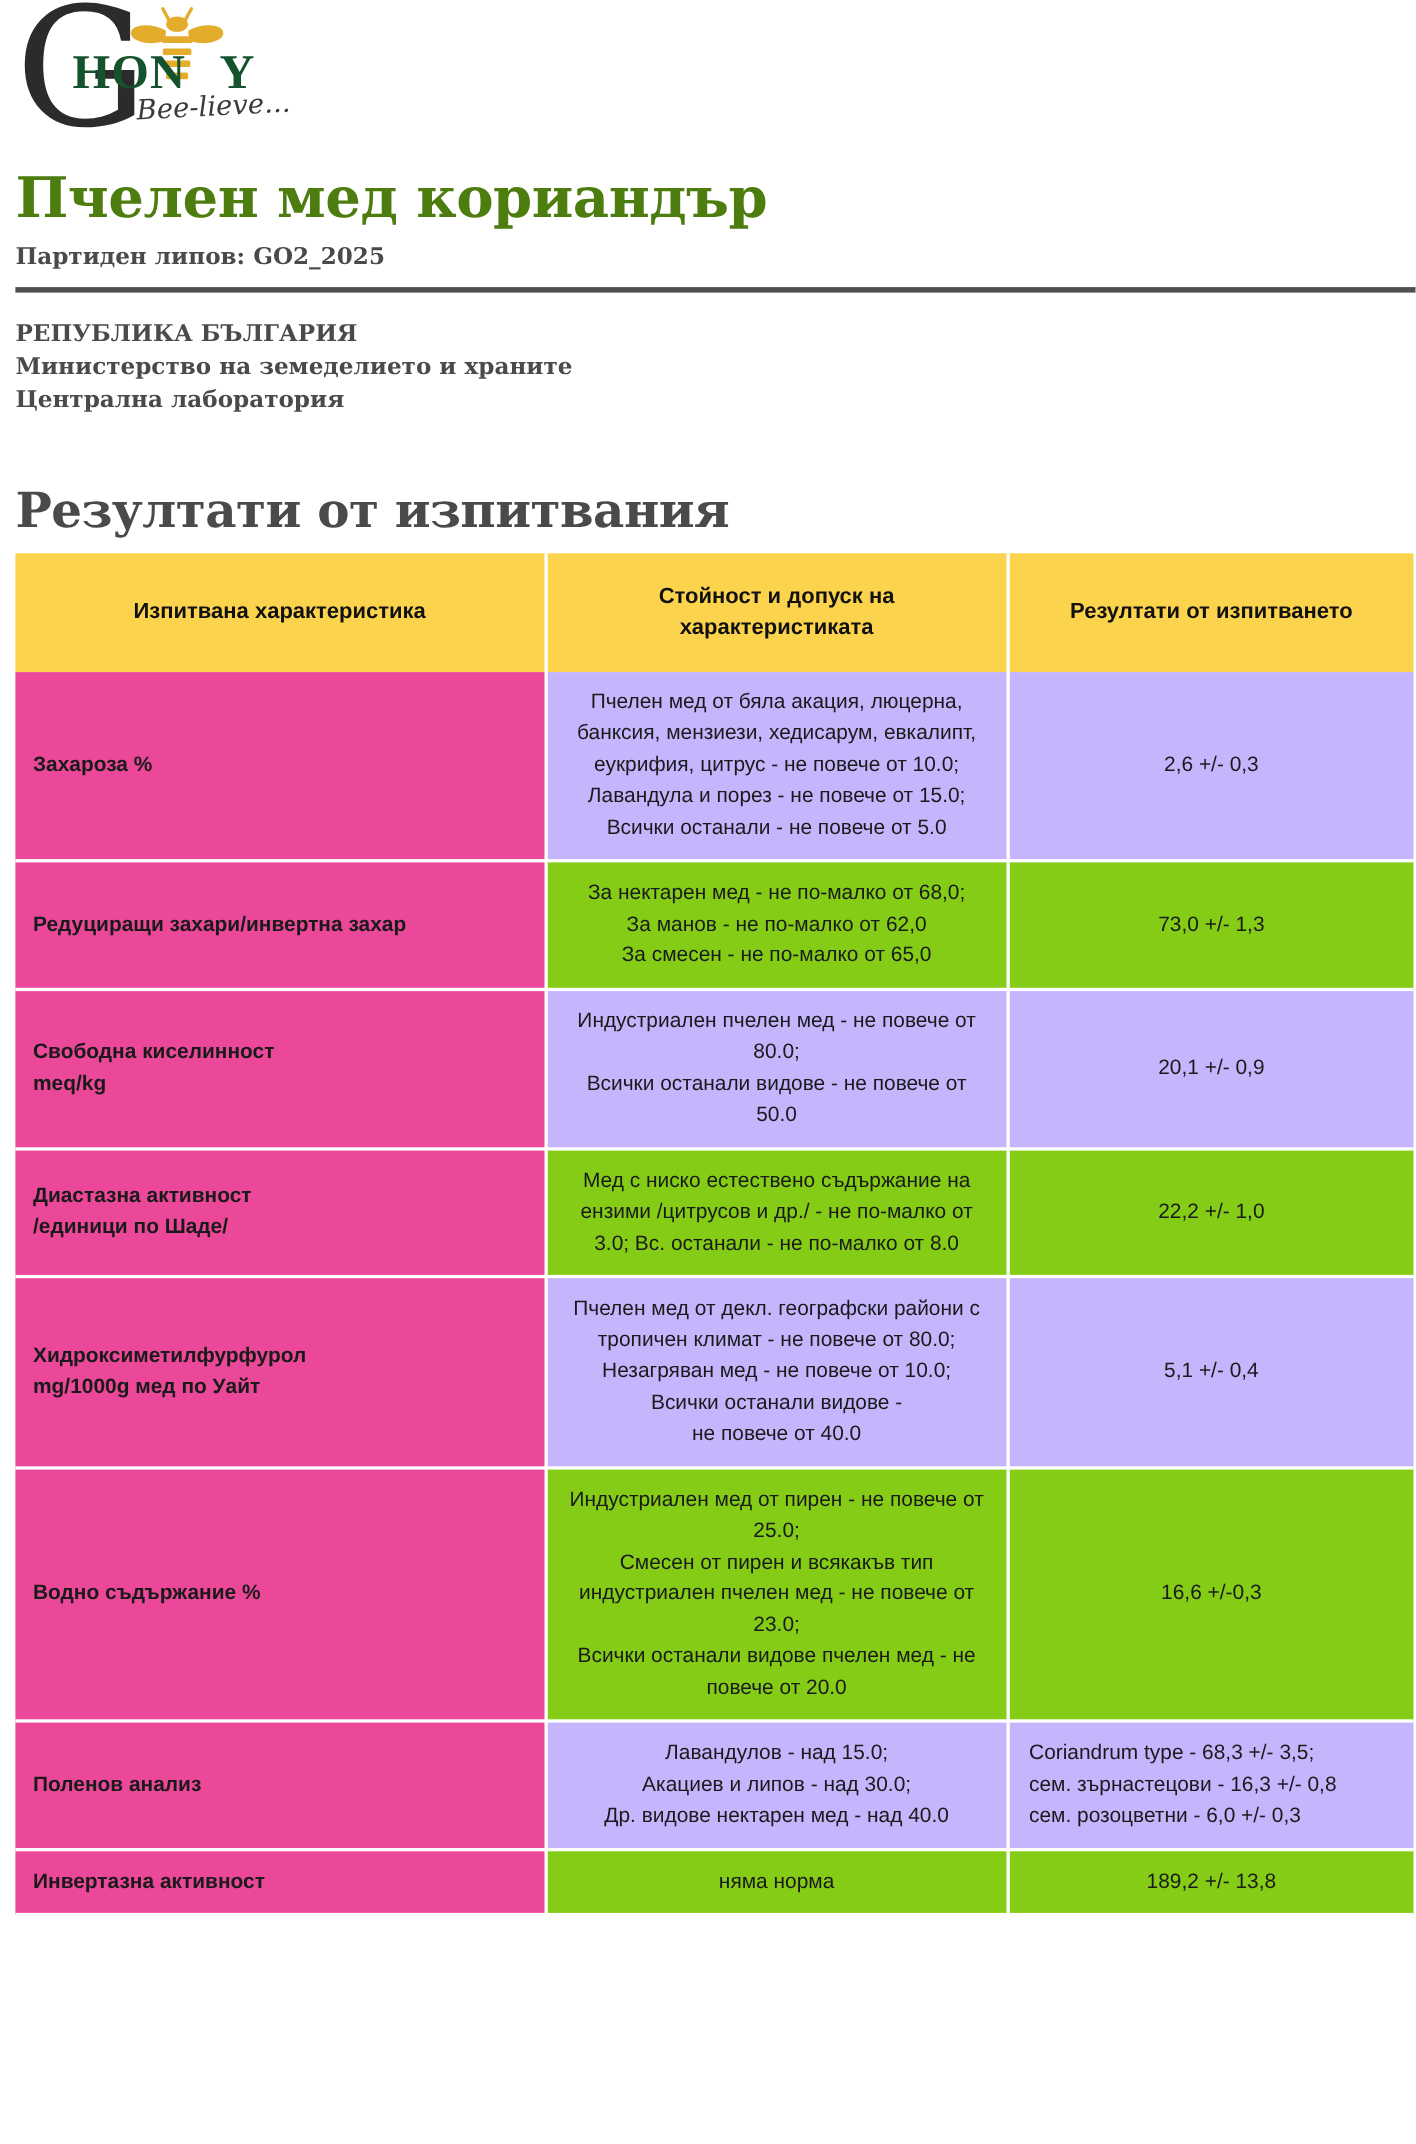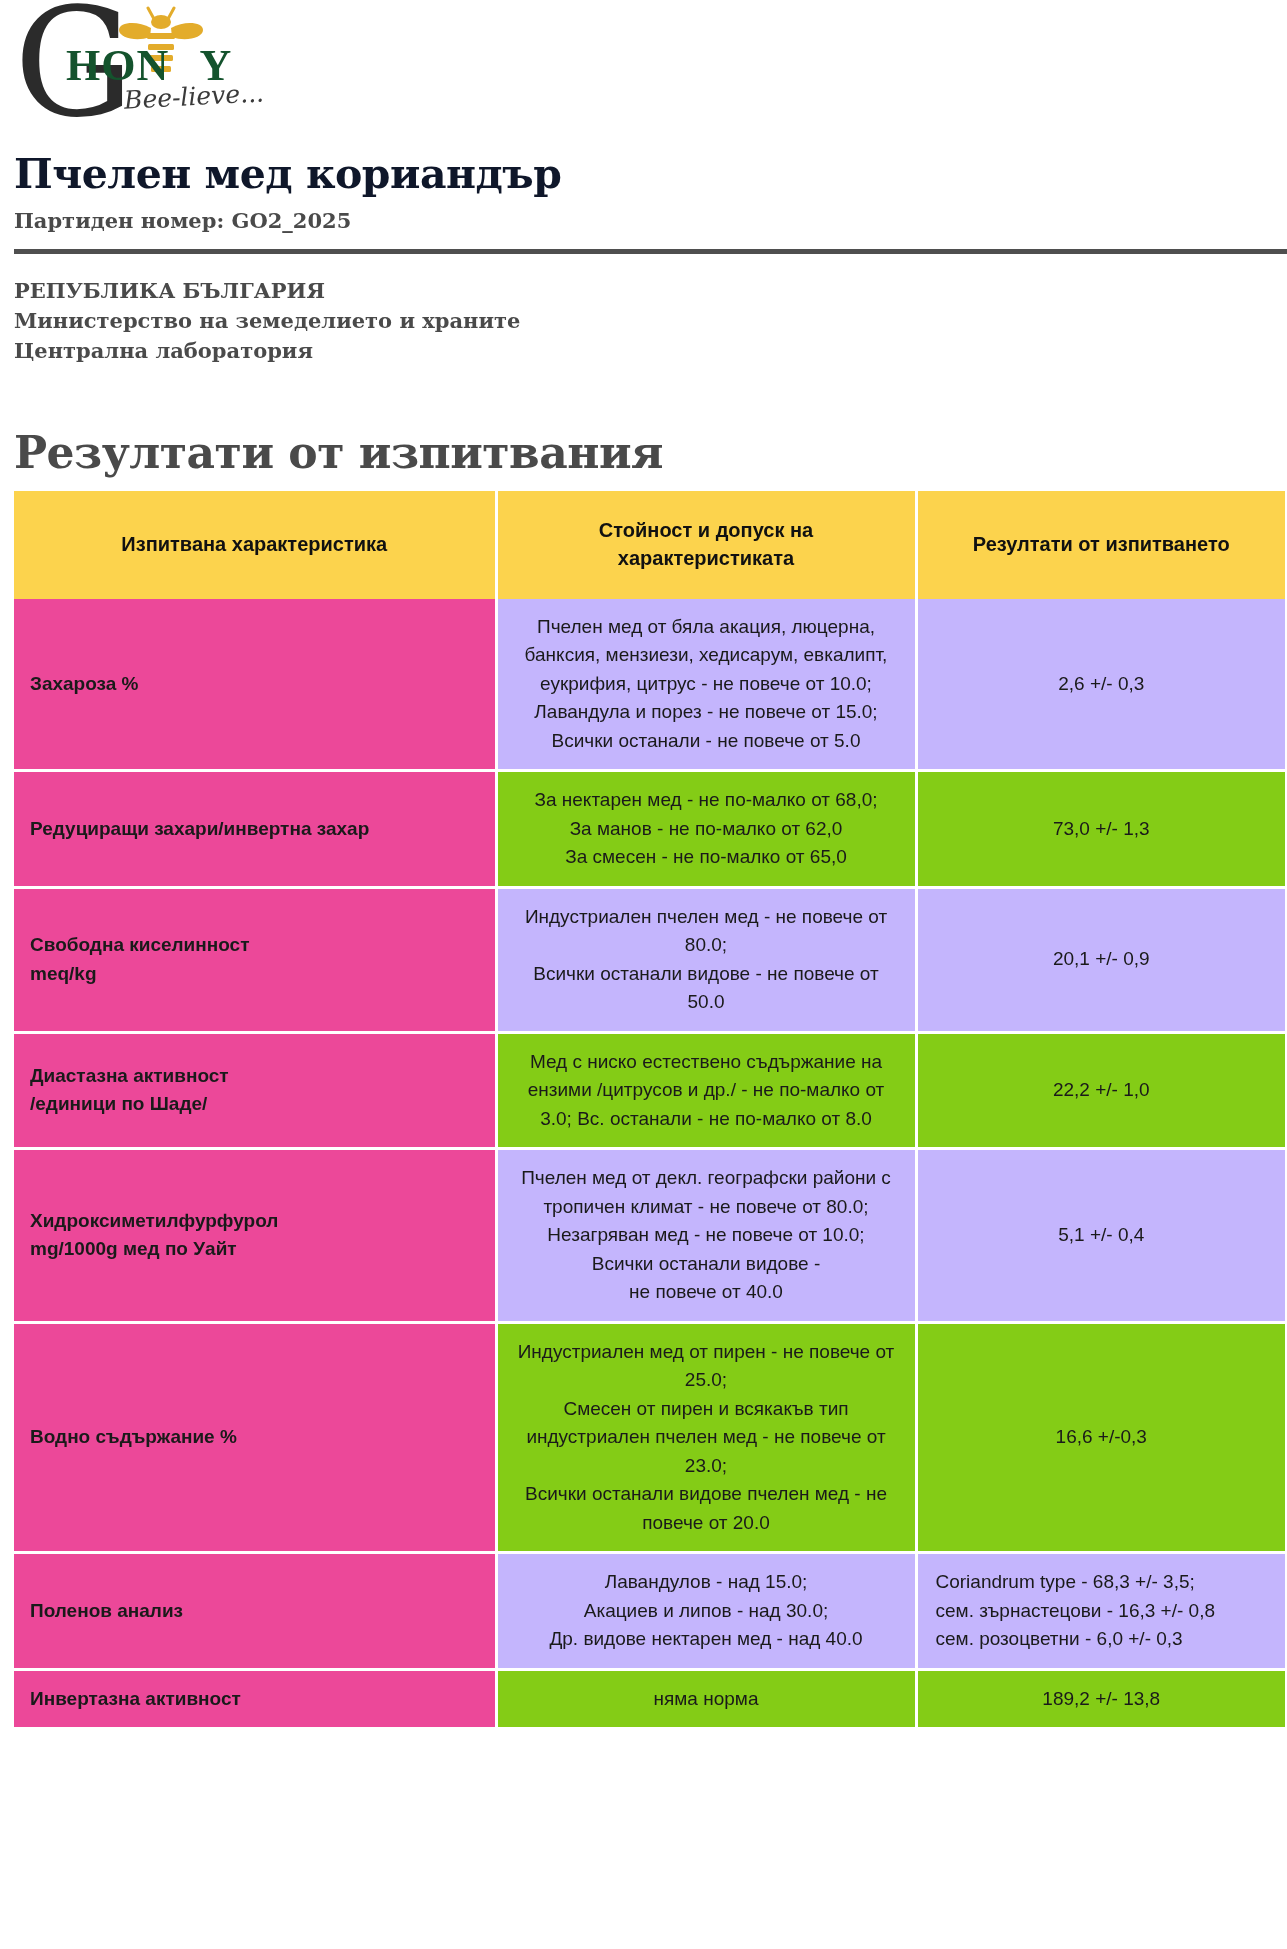--- a/index.html
+++ b/index.html
@@ -66,22 +66,22 @@
     font-size: 25px;
     color: #3a3a3a;
     z-index: 5;
     transform: rotate(-3deg);
   }
 
   
   .doc-title {
     font-family: "DejaVu Serif", serif;
     font-weight: 700;
-    font-size: 41px;
-    color: #0f172a;
+    font-size: 51px;
+    color: #4d7c0f;
     margin: 18px 0 0 14px;
     letter-spacing: -0.5px;
   }
   .batch-line {
     font-family: "DejaVu Serif", serif;
     font-weight: 700;
     font-size: 21px;
     color: #4a4a4a;
     margin: 10px 0 0 14px;
   }
@@ -177,21 +177,21 @@
       <rect x="31" y="38" width="26" height="6" rx="1.5" fill="#E3AC2B"></rect>
       <rect x="32" y="49" width="24" height="6" rx="1.5" fill="#E3AC2B"></rect>
       <rect x="34" y="60" width="20" height="6" rx="1.5" fill="#E3AC2B"></rect>
     </svg>
     <span class="logo-honey"><span>HON</span><span class="bee-e">E</span><span>Y</span></span>
     <span class="logo-tag">Bee-lieve...</span>
   </div>
 
   <h1 class="doc-title">Пчелен мед кориандър</h1>
   <div class="batch-line">
-    <span>Партиден номер:</span>
+    <span>Партиден липов:</span>
     <span>GO2_2025</span>
   </div>
 
   <div class="rule"></div>
 
   <div class="org-block">
     <div>РЕПУБЛИКА БЪЛГАРИЯ</div>
     <div>Министерство на земеделието и храните</div>
     <div>Централна лаборатория</div>
   </div>

